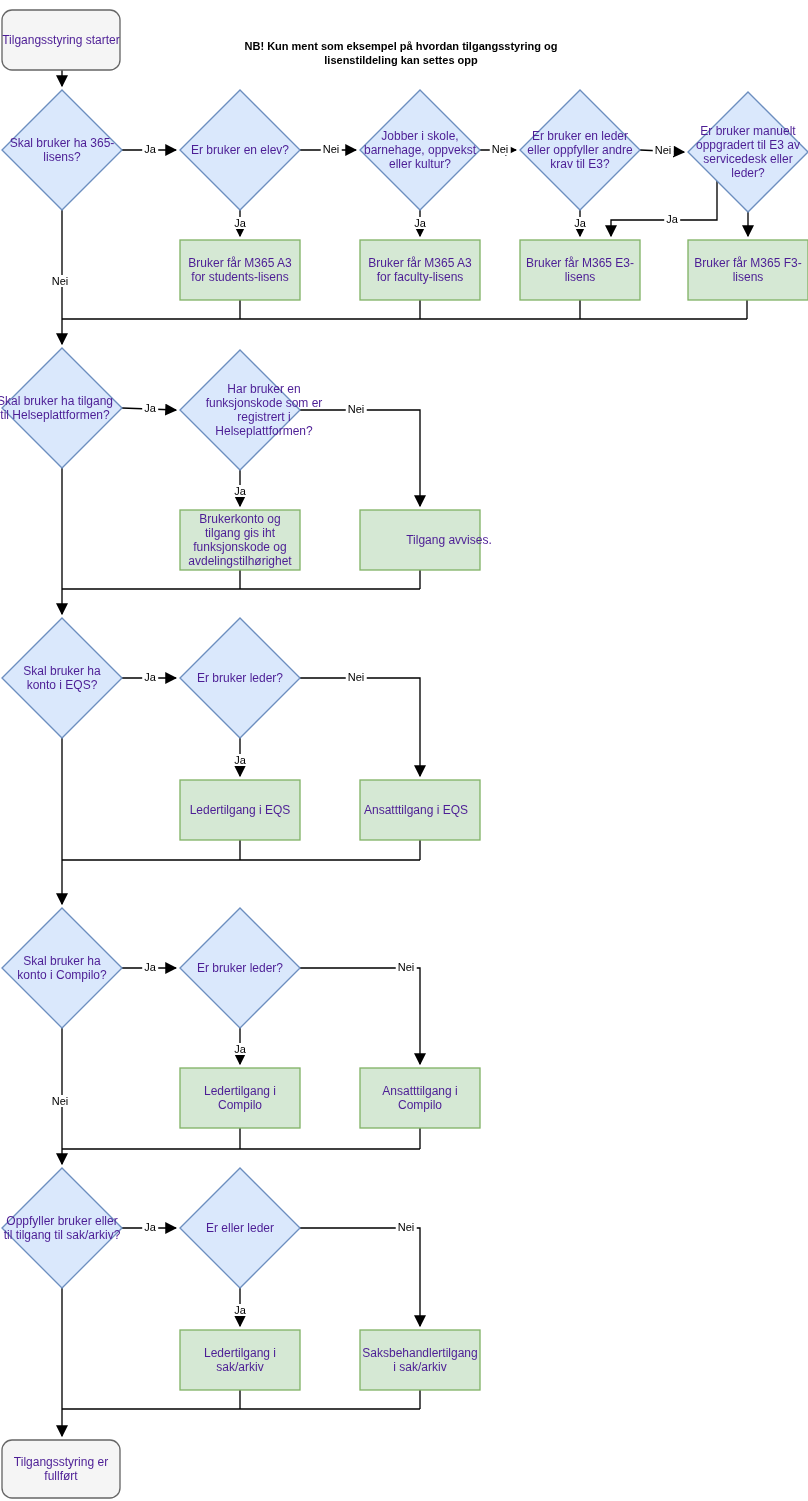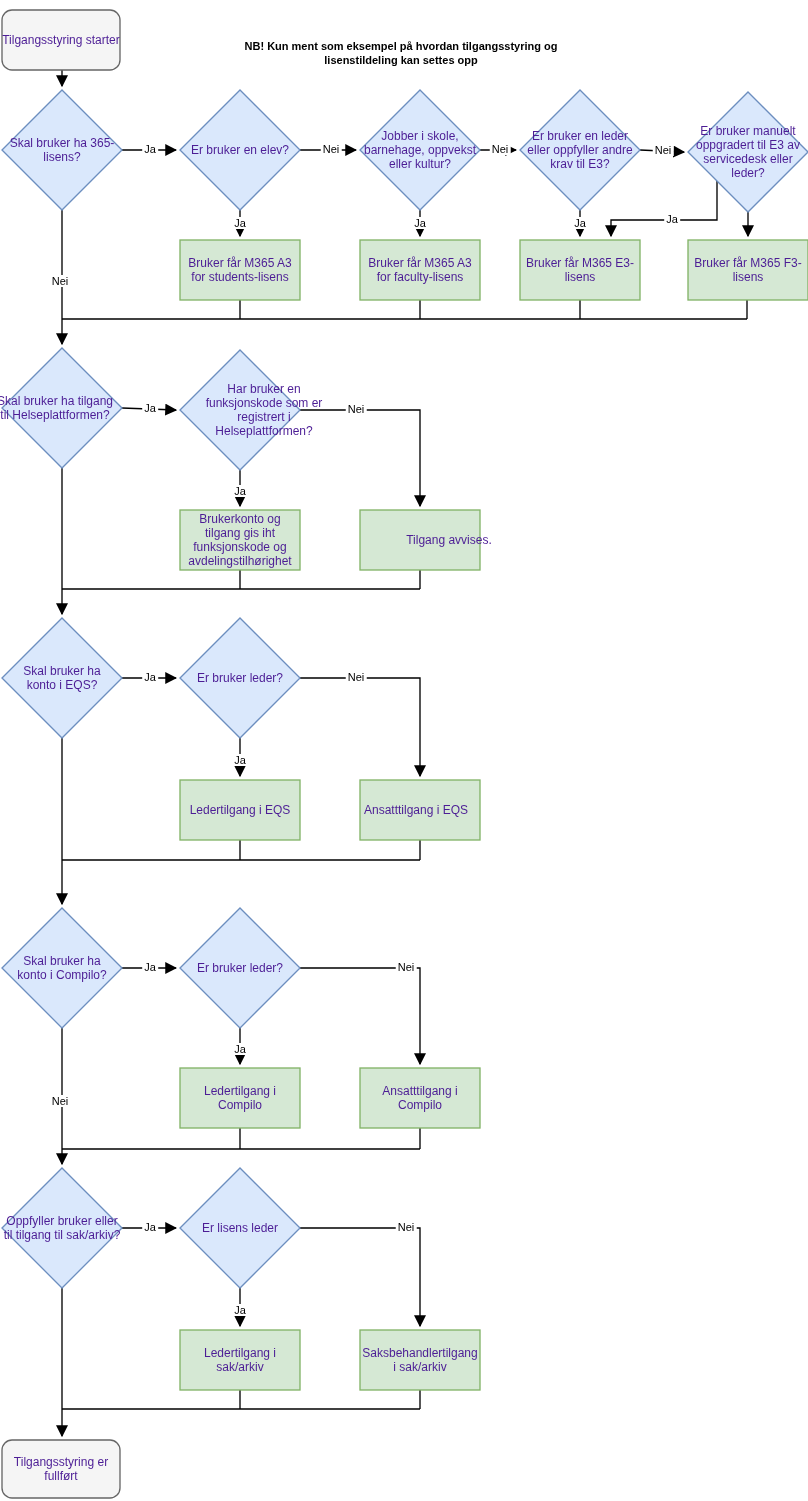--- a/index.html
+++ b/index.html
@@ -181,21 +181,21 @@
       <div class="node-label" style="left: 416px; top: 810px;">Ansatttilgang i EQS</div>
       <div class="node-label" style="left: 62px; top: 968px;">Skal bruker ha
 konto i Compilo?</div>
       <div class="node-label" style="left: 240px; top: 968px;">Er bruker leder?</div>
       <div class="node-label" style="left: 240px; top: 1098px;">Ledertilgang i
 Compilo</div>
       <div class="node-label" style="left: 420px; top: 1098px;">Ansatttilgang i
 Compilo</div>
       <div class="node-label" style="left: 62px; top: 1228px;">Oppfyller bruker eller
 til tilgang til sak/arkiv?</div>
-      <div class="node-label" style="left: 240px; top: 1228px;">Er lisens leder</div>
+      <div class="node-label" style="left: 240px; top: 1228px;">Er eller leder</div>
       <div class="node-label" style="left: 240px; top: 1360px;">Ledertilgang i
 sak/arkiv</div>
       <div class="node-label" style="left: 420px; top: 1360px;">Saksbehandlertilgang
 i sak/arkiv</div>
       <div class="node-label" style="left: 61px; top: 1469px;">Tilgangsstyring er
 fullført</div>
     </div>
 </div>
 
 </body></html>

